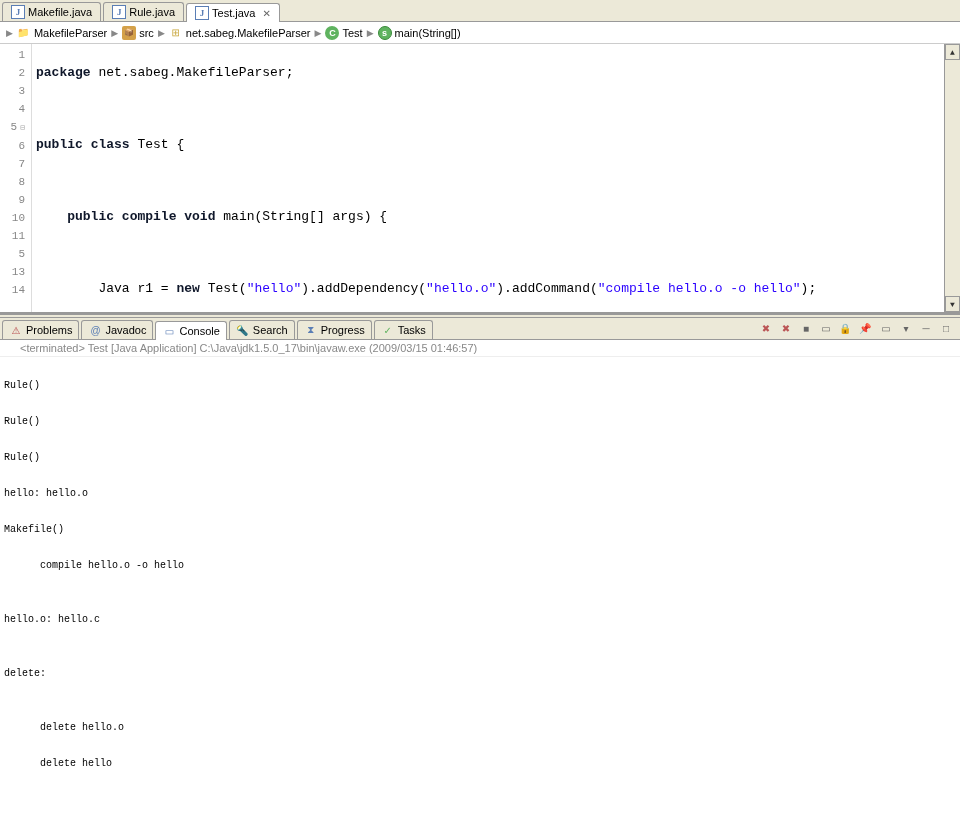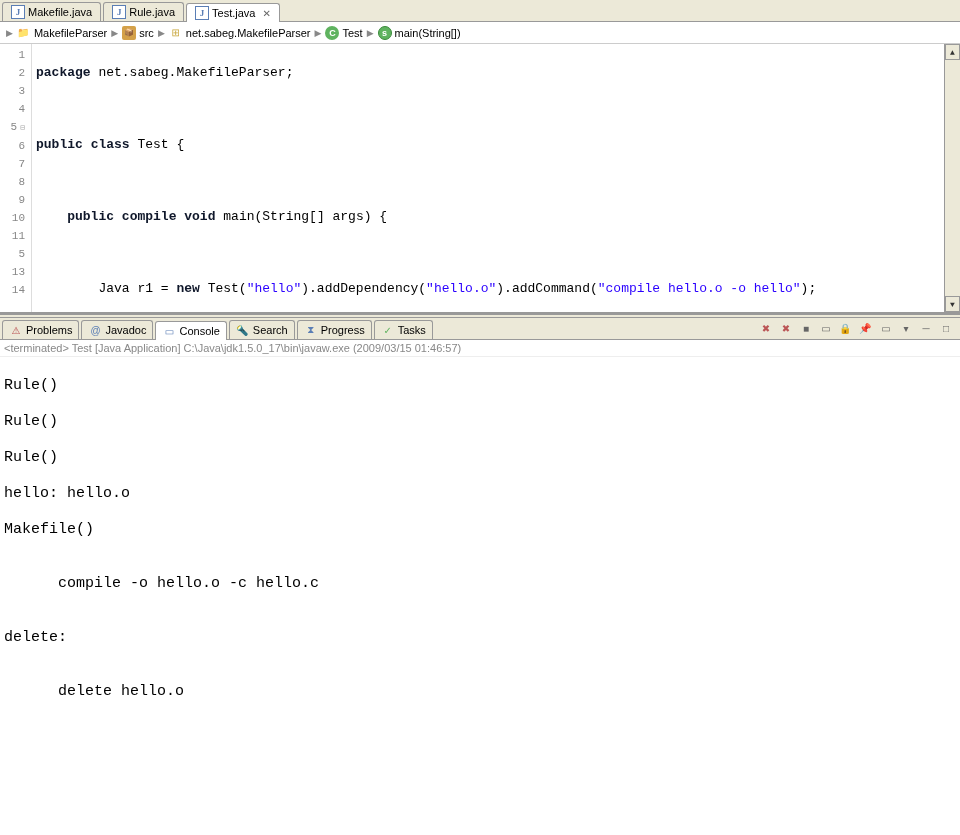--- a/index.html
+++ b/index.html
@@ -43,22 +43,22 @@
   .btab-tools { display: flex; gap: 4px; padding-right: 6px; }
   .tool-btn { width: 16px; height: 16px; display: flex; align-items: center; justify-content: center; font-size: 10px; color: #666; border: 1px solid transparent; }
   .ico-prob { color: #b55; }
   .ico-jdoc { color: #5a7eb5; }
   .ico-cons { color: #5a7eb5; }
   .ico-search { color: #c9a83f; }
   .ico-prog { color: #5a7eb5; }
   .ico-task { color: #5fb35f; }
   
   
-  .console-hdr { font-size: 11px; color: #888; padding: 2px 4px; border-bottom: 1px solid #eee; background: #fff; }
-  .console { font-family: Consolas, 'Courier New', monospace; font-size: 15px; padding: 2px 4px; line-height: 18px; white-space: pre; background: #fff; }
+  .console-hdr { font-size: 11px; color: #888; padding: 2px 20px; border-bottom: 1px solid #eee; background: #fff; }
+  .console { font-family: Consolas, 'Courier New', monospace; font-size: 10px; padding: 2px 4px; line-height: 18px; white-space: pre; background: #fff; }
   
   
   .doc { font-family: Verdana, sans-serif; font-size: 14px; padding: 10px 2px 4px 2px; line-height: 1.35; }
 </style>
 </head>
 <body>
 
 <div class="tabs">
   <div class="tab">
     <span class="j-icon">J</span>
@@ -183,26 +183,28 @@
   </div>
 </div>
 
 <div class="console-hdr">&lt;terminated&gt; Test [Java Application] C:\Java\jdk1.5.0_17\bin\javaw.exe (2009/03/15 01:46:57)</div>
 <div class="console">
 <div>Rule()</div>
 <div>Rule()</div>
 <div>Rule()</div>
 <div>hello: hello.o</div>
 <div>Makefile()</div>
+<div>      compile hello.o -o hello</div>
 <div></div>
-<div>      compile -o hello.o -c hello.c</div>
+<div>hello.o: hello.c</div>
 <div></div>
 <div>delete:</div>
 <div></div>
 <div>      delete hello.o</div>
+<div>      delete hello</div>
 </div>
 
 <div class="doc">
   
   
   
   
 </div>
 
 </body></html>

